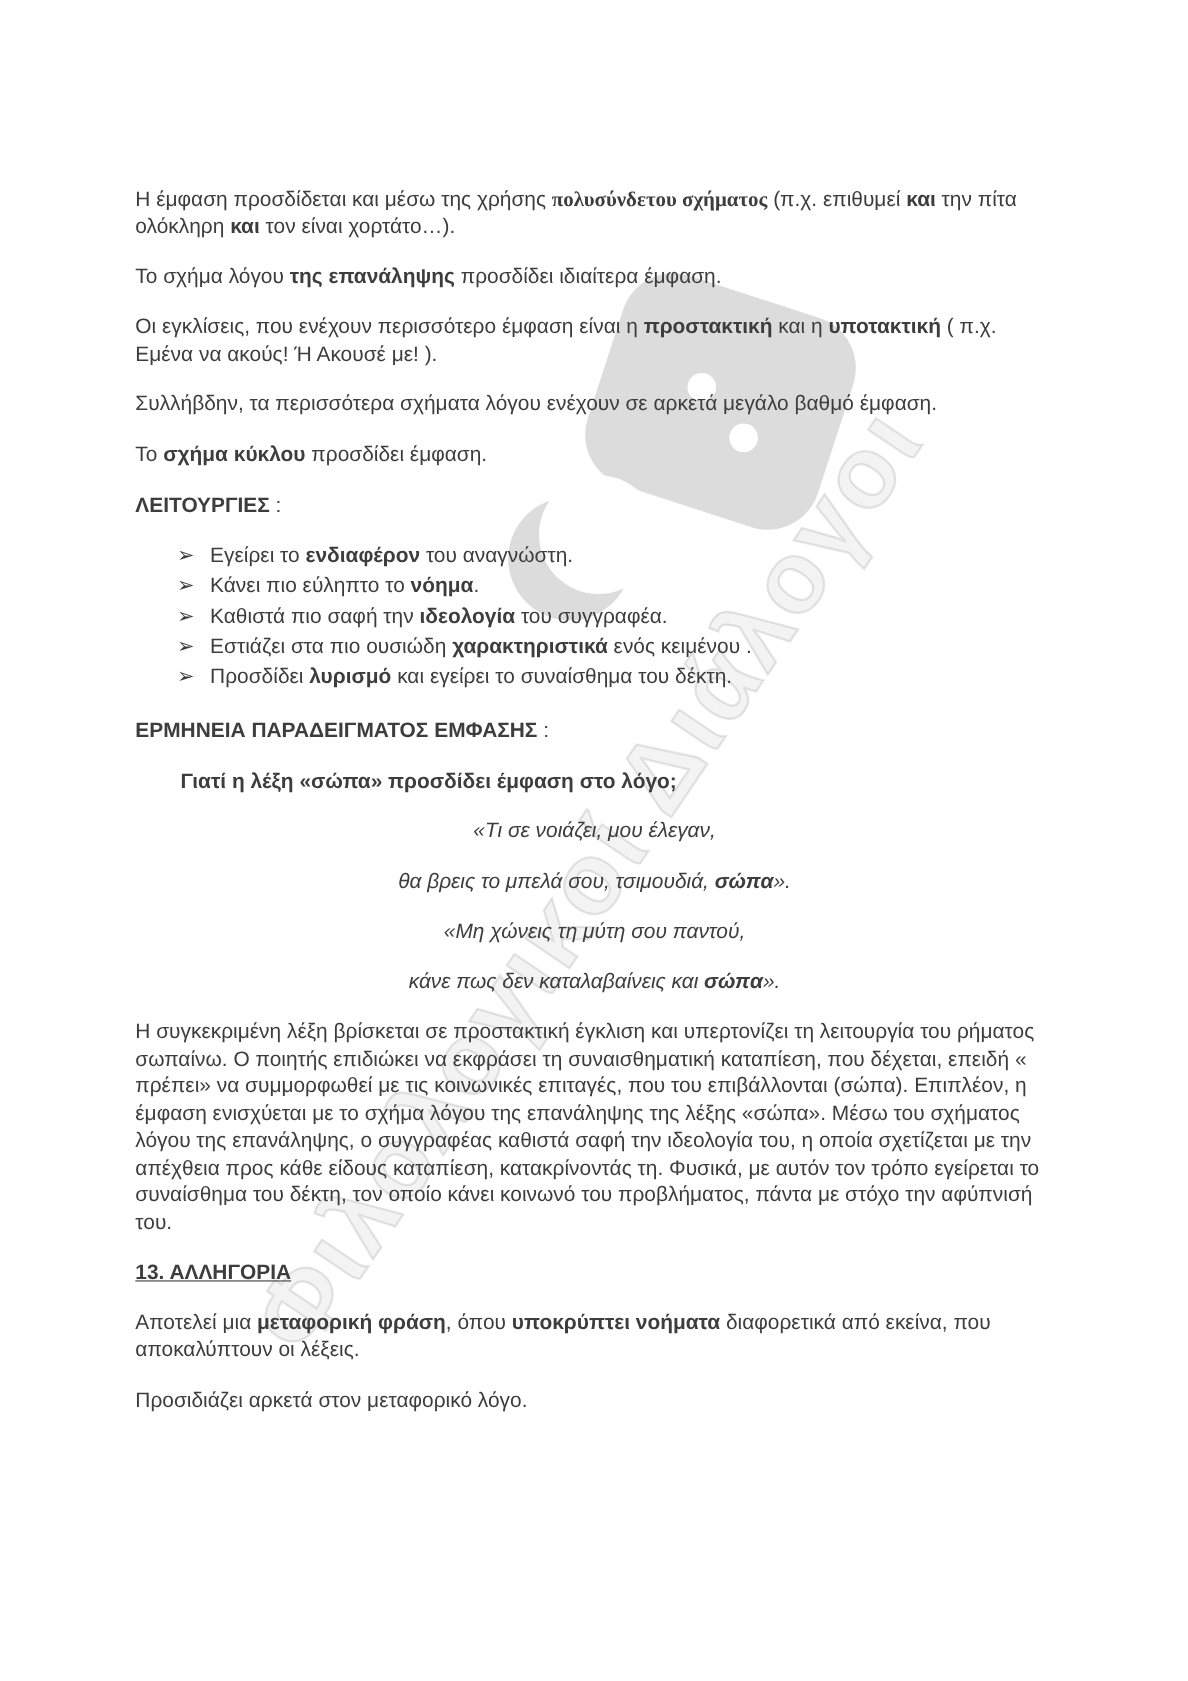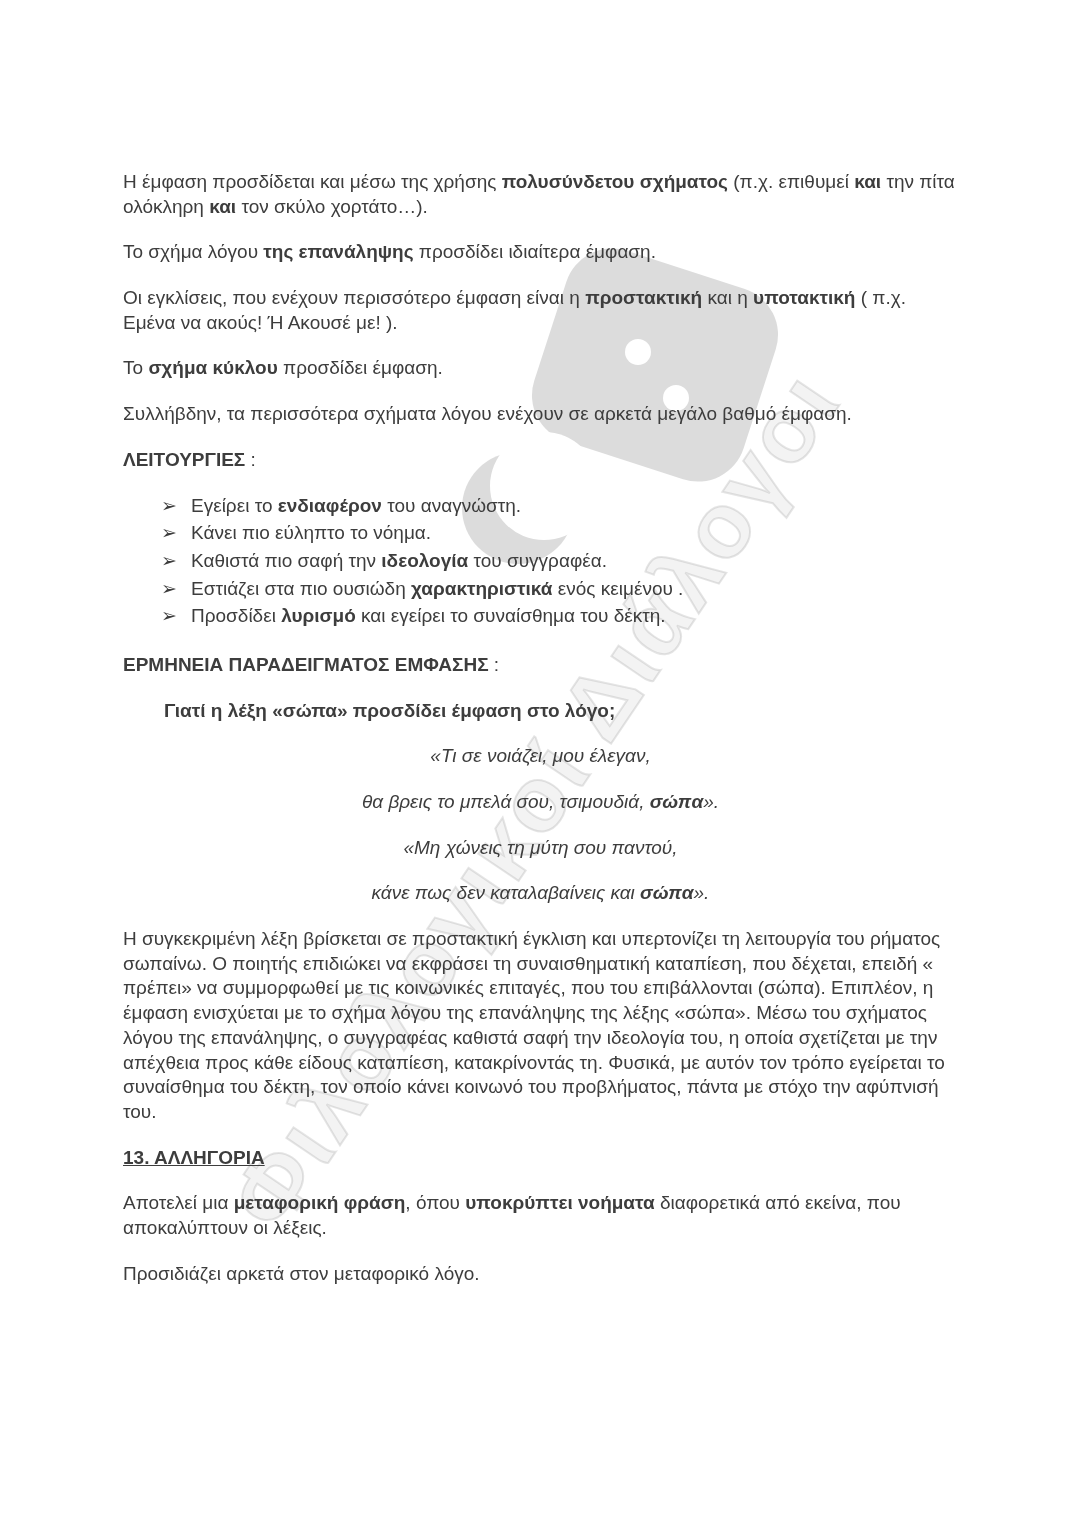--- a/index.html
+++ b/index.html
@@ -92,40 +92,40 @@
       <circle cx="208" cy="112" r="13" fill="#ffffff"></circle>
       <circle cx="246" cy="158" r="13" fill="#ffffff"></circle>
       <circle cx="88" cy="268" r="56" fill="rgba(128,128,128,0.28)"></circle>
       <circle cx="114" cy="246" r="54" fill="#ffffff"></circle>
     </svg>
     <div class="wm-text">Φιλολογικοί Διάλογοι</div>
   </div>
 
   <div class="content">
 
-    <p><span>Η έμφαση προσδίδεται και μέσω της χρήσης </span><span style="font-weight: bold;">πολυσύνδετου σχήματος</span><span> (π.χ. επιθυμεί </span><span style="font-weight: bold;">και</span><span> την πίτα ολόκληρη </span><span style="font-weight: bold;">και</span><span> τον σκύλο χορτάτο…).</span></p>
+    <p><span>Η έμφαση προσδίδεται και μέσω της χρήσης </span><span style="font-weight: bold; font-family: Liberation Serif, serif;">πολυσύνδετου σχήματος</span><span> (π.χ. επιθυμεί </span><span style="font-weight: bold;">και</span><span> την πίτα ολόκληρη </span><span style="font-weight: bold;">και</span><span> τον είναι χορτάτο…).</span></p>
 
     <p><span>Το σχήμα λόγου </span><span style="font-weight: bold;">της επανάληψης</span><span> προσδίδει ιδιαίτερα έμφαση.</span></p>
 
     <p><span>Οι εγκλίσεις, που ενέχουν περισσότερο έμφαση είναι η </span><span style="font-weight: bold;">προστακτική</span><span> και η </span><span style="font-weight: bold;">υποτακτική</span><span> ( π.χ. Εμένα να ακούς! Ή Ακουσέ με! ).</span></p>
 
+    <p><span>Συλλήβδην, τα περισσότερα σχήματα λόγου ενέχουν σε αρκετά μεγάλο βαθμό έμφαση.</span></p>
+
     <p><span>Το </span><span style="font-weight: bold;">σχήμα κύκλου</span><span> προσδίδει έμφαση.</span></p>
-
-    <p><span>Συλλήβδην, τα περισσότερα σχήματα λόγου ενέχουν σε αρκετά μεγάλο βαθμό έμφαση.</span></p>
 
     <p class="heading"><span style="font-weight: bold;">ΛΕΙΤΟΥΡΓΙΕΣ</span><span> :</span></p>
 
     <ul class="func-list">
       <li>
         <span class="arrow">➢</span>
         <span><span>Εγείρει το </span><span style="font-weight: bold;">ενδιαφέρον</span><span> του αναγνώστη.</span></span>
       </li>
       <li>
         <span class="arrow">➢</span>
-        <span><span>Κάνει πιο εύληπτο το </span><span style="font-weight: normal;">νόημα</span><span>.</span></span>
+        <span><span>Κάνει πιο εύληπτο το </span><span style="font-weight: bold;">νόημα</span><span>.</span></span>
       </li>
       <li>
         <span class="arrow">➢</span>
         <span><span>Καθιστά πιο σαφή την </span><span style="font-weight: bold;">ιδεολογία</span><span> του συγγραφέα.</span></span>
       </li>
       <li>
         <span class="arrow">➢</span>
         <span><span>Εστιάζει στα πιο ουσιώδη </span><span style="font-weight: bold;">χαρακτηριστικά</span><span> ενός κειμένου .</span></span>
       </li>
       <li>

